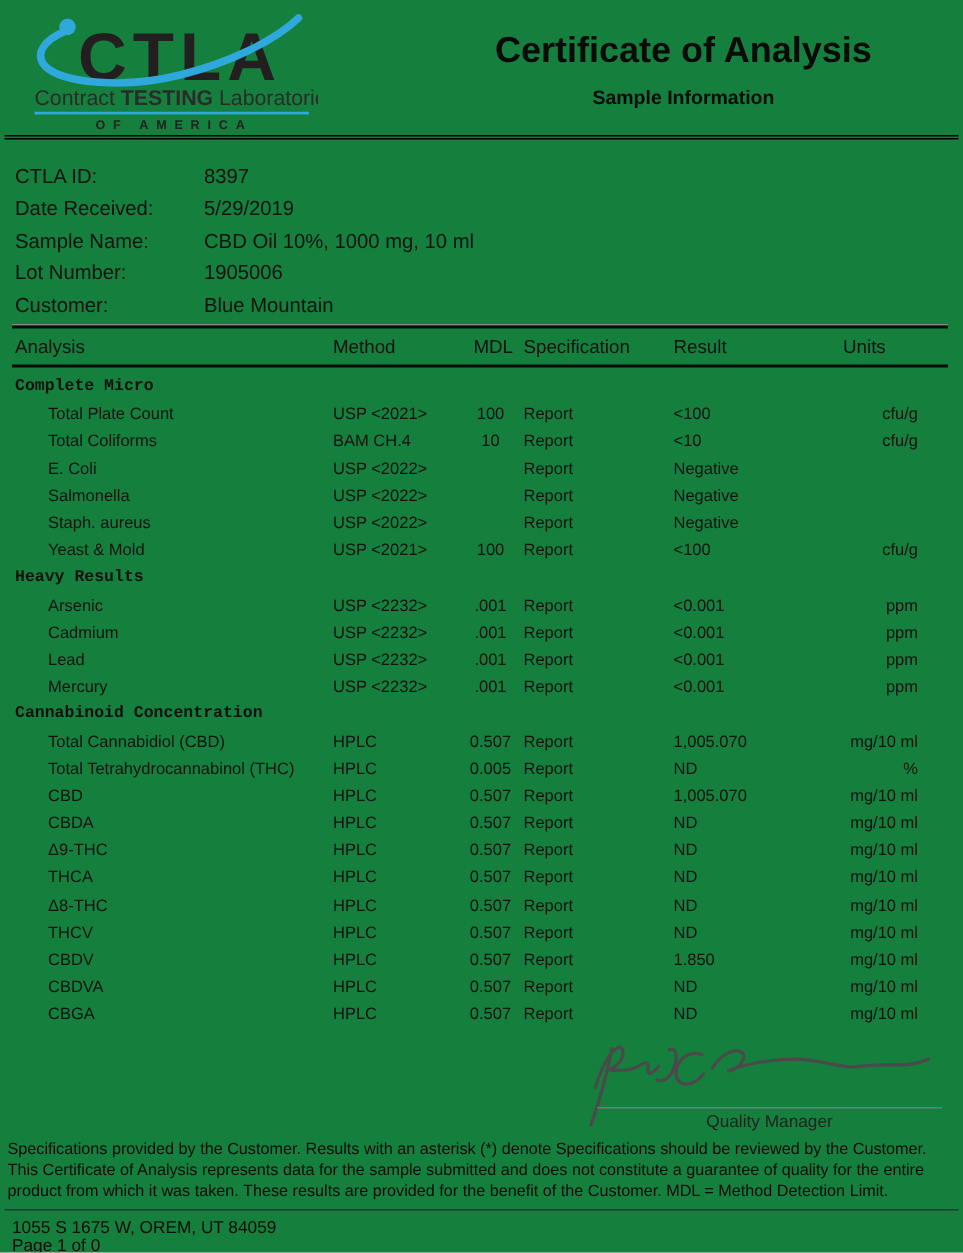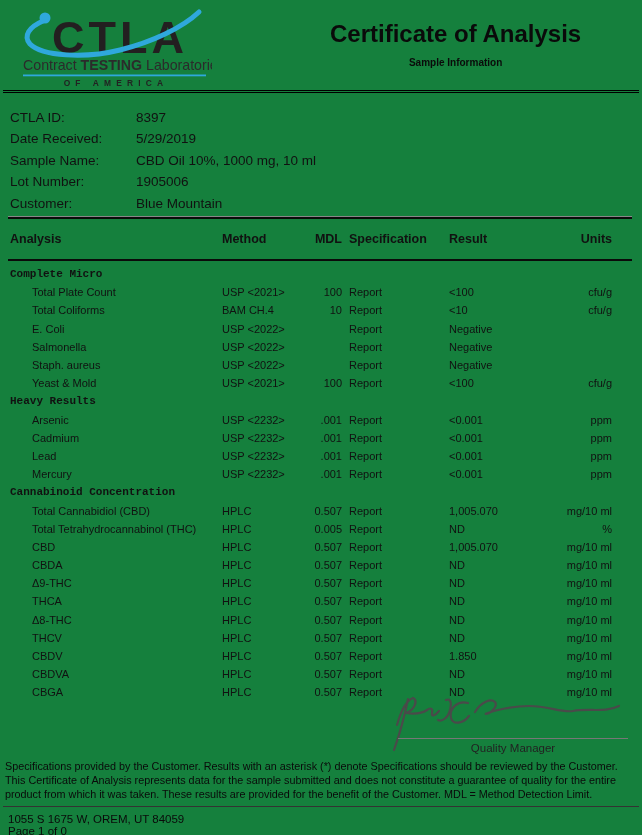--- a/index.html
+++ b/index.html
@@ -7,45 +7,45 @@
   body { font-family:"Liberation Sans", sans-serif; color:#111; }
   .page {
     position:relative; width:642px; height:835px; background:#15803d;
     margin:0 auto; overflow:hidden;
   }
 
   
   .logo-svg { position:absolute; left:12px; top:6px; width:200px; height:88px; }
   .title-block { position:absolute; left:330px; top:20px;text-align:center; }
   .doc-title { font-size:24px; font-weight:bold; letter-spacing:0; color:#0a0a0a; }
-  .doc-subtitle { font-size:10px; font-weight:bold; margin-top:9px; color:#0a0a0a; }
+  .doc-subtitle { font-size:13px; font-weight:bold; margin-top:9px; color:#0a0a0a; }
   .header-rule { position:absolute; left:3px; right:3px; top:90px; height:3px;
     border-top:1.5px solid #000; border-bottom:1.5px solid #000; }
 
   
   .sample-info { position:absolute; left:10px; top:103px; font-size:13.5px; }
   .si-row { display:flex; height:21.5px; align-items:flex-end; }
   .si-label { width:126px; }
   .si-value { }
 
   
   .tablewrap { position:absolute; left:8px; top:216px; width:624px; }
   .rule-light { height:3px; border-top:1px solid #888; border-bottom:2px solid #0a0a0a; }
   .rule-dbl { height:2px; border-top:1.5px solid #0a0a0a; border-bottom:1.5px solid #0a0a0a; }
   .thead-row { display:grid; grid-template-columns:214px 90px 30px 107px 113px 70px;
-    height:40px; align-items:center; font-size:12.5px; font-weight:bold; }
+    height:24px; align-items:center; font-size:12.5px; font-weight:normal; }
   .thead-row .h0 { padding-left:2px; }
   .thead-row .h2 { text-align:right; }
   .thead-row .h3 { padding-left:7px; }
-  .thead-row .h5 { text-align:right; padding-right:20px; }
+  .thead-row .h5 { text-align:left; padding-right:20px; }
   table.results { border-collapse:collapse; table-layout:fixed; width:624px; margin-top:4px; font-size:11px; }
   table.results td { height:18.2px; padding:0; vertical-align:middle; white-space:nowrap; overflow:hidden; }
   td.sec { font-weight:bold; padding-left:2px !important;font-family:Liberation Mono, monospace; }
   td.c0 { padding-left:24px !important; }
-  td.c2 { text-align:right; }
+  td.c2 { text-align:center; }
   td.c3 { padding-left:7px !important; }
   td.c5 { text-align:right; padding-right:20px !important; }
 
   
   .sig-svg { position:absolute; left:390px; top:692px; width:245px; height:62px; }
   .sig-line { position:absolute; left:398px; top:738px; width:230px; border-top:1px solid #777; }
   .sig-title { position:absolute; left:398px; top:742px; width:230px; text-align:center; font-size:11.5px; color:#222; }
 
   
   .disclaimer { position:absolute; left:5px; top:760px; width:633px;

